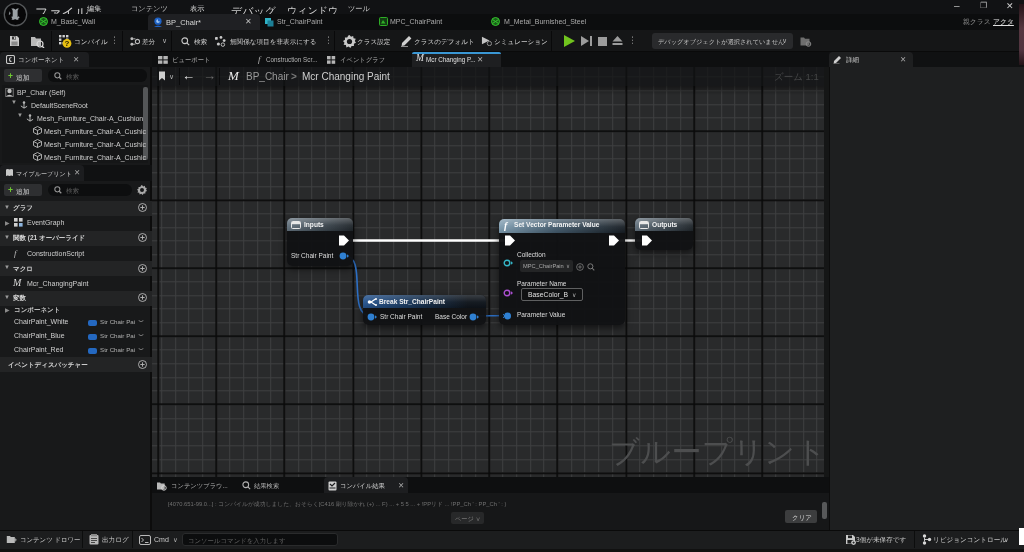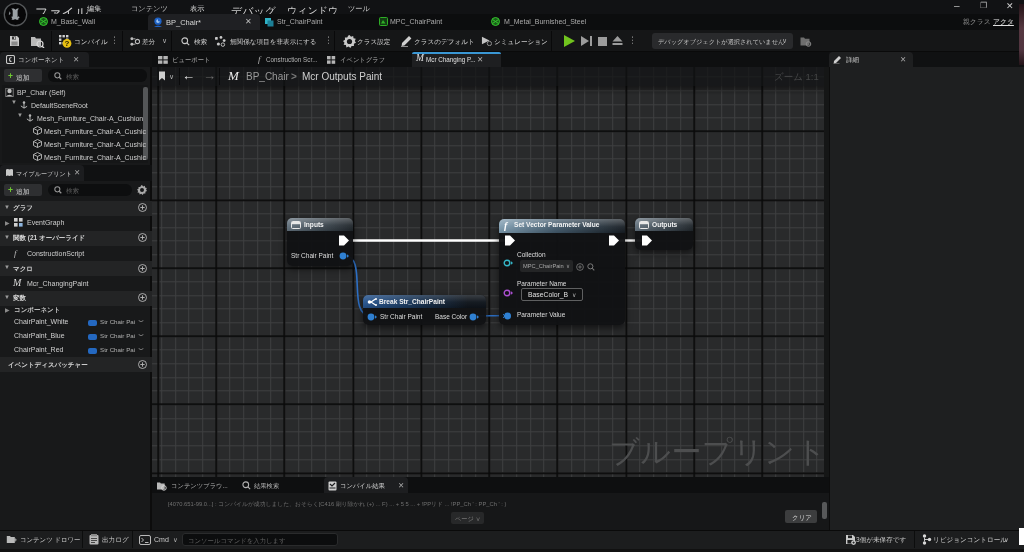--- a/index.html
+++ b/index.html
@@ -366,21 +366,21 @@
         <path d="M1 0.5 h6 v9 l-3-2.6 -3 2.6 z" fill="#cfcfcf"></path>
       </svg>
  <div class="txt" style="left:169px;top:73px;font-size:7px;color:#b0b0b0;">∨</div>
  <div class="sep" style="left:179px;top:68px;height:17px;"></div>
  <div class="txt" style="left:182px;top:68px;font-size:13px;color:#ededed;font-weight:bold;">←</div>
  <div class="txt" style="left:203px;top:68px;font-size:13px;color:#6e6e6e;font-weight:bold;">→</div>
  <div class="sep" style="left:219px;top:68px;height:17px;"></div>
  <div class="txt" style="left:228px;top:68px;font-size:13px;font-style:italic;color:#e8e8e8;font-family:'Liberation Serif',serif;">M</div>
  <div class="txt" style="left:246px;top:71px;font-size:10px;color:#9a9a9a;">BP_Chair</div>
  <div class="txt" style="left:291px;top:71px;font-size:10px;color:#777;font-weight:bold;">&gt;</div>
- <div class="txt" style="left:302px;top:71px;font-size:10px;color:#cfcfcf;">Mcr Outputs Paint</div>
+ <div class="txt" style="left:302px;top:71px;font-size:10px;color:#cfcfcf;">Mcr Changing Paint</div>
  <div class="txt" style="left:774px;top:71px;font-size:9.5px;color:#454647;">ズーム 1:1</div>
  <div class="txt" style="left:609px;top:432px;font-size:30px;color:#4d4e4f;letter-spacing:0.5px;">ブループリント</div>
 
  <div class="abs" style="left:824px;top:67px;width:5px;height:410px;background:#151616;"></div>
  <svg class="abs" id="wires" style="left:152px;top:86px;" width="677" height="391" viewBox="0 0 677 391">
 
   <path d="M197 154.5 H356" stroke="#fff" stroke-width="2.4" fill="none"></path>
   <path d="M466 154.5 H492" stroke="#fff" stroke-width="2.4" fill="none"></path>
 
   <path d="M193 170 C216 170 194 230 219 230" stroke="#2d6fc4" stroke-width="1.6" fill="none"></path>

